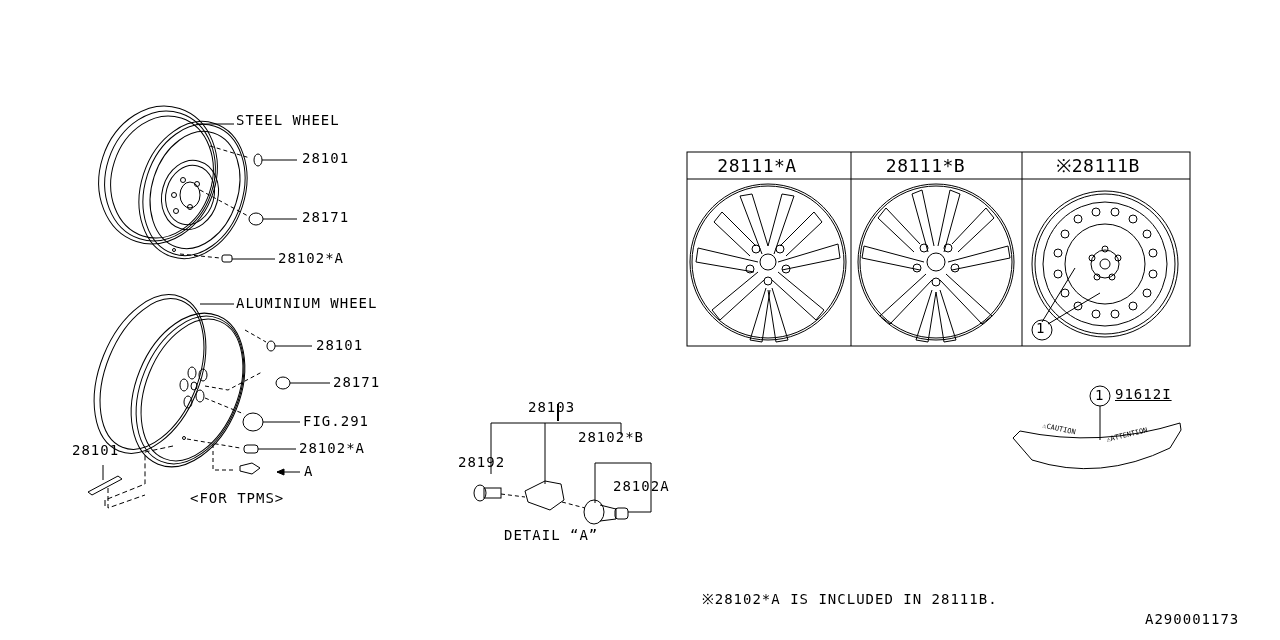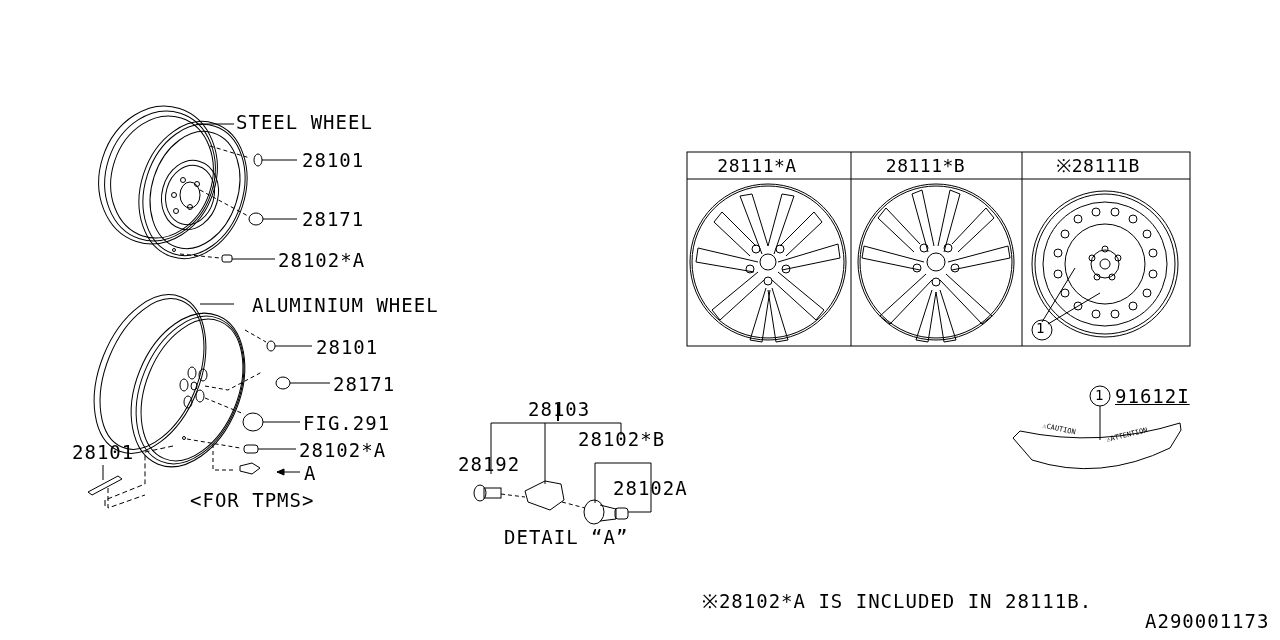--- a/index.html
+++ b/index.html
@@ -1,18 +1,18 @@
 <!DOCTYPE html>
 <html><head>
 <meta charset="utf-8">
 <style>
   html, body { margin:0; padding:0; background:#ffffff; }
   body { width:1280px; height:640px; position:relative; overflow:hidden; font-family:"DejaVu Sans Mono", monospace; color:#000; }
   svg.canvas { position:absolute; left:0; top:0; }
-  .lbl { position:absolute; font-family:"DejaVu Sans Mono", monospace; font-size:19px; letter-spacing:1px; line-height:1; white-space:nowrap; color:#000; }
+  .lbl { position:absolute; font-family:"DejaVu Sans Mono", monospace; font-size:14px; letter-spacing:1px; line-height:1; white-space:nowrap; color:#000; }
   .cell-title { position:absolute; font-family:"DejaVu Sans Mono", monospace; font-size:18px; letter-spacing:0.5px; text-align:center; line-height:1; }
 </style>
 </head>
 <body>
 
 <svg class="canvas" width="1280" height="640" viewBox="0 0 1280 640" fill="none" stroke="#000" stroke-width="1">
 
   <g>
 
     <ellipse cx="158" cy="175" rx="58" ry="70" transform="rotate(18 158 175)"></ellipse>
@@ -195,21 +195,21 @@
     <line x1="1100" y1="406" x2="1100" y2="440"></line>
     <path d="M1020 431 Q1100 448 1180 423 L1181 430 L1170 448 Q1100 482 1032 460 L1013 438 Z"></path>
   </g>
 </svg>
 
 <span class="lbl" style="left:236px;top:113px;">STEEL WHEEL</span>
 <span class="lbl" style="left:302px;top:151px;">28101</span>
 <span class="lbl" style="left:302px;top:210px;">28171</span>
 <span class="lbl" style="left:278px;top:251px;">28102*A</span>
 
-<span class="lbl" style="left:252px;top:296px;">ALUMINIUM WHEEL</span>
+<span class="lbl" style="left:236px;top:296px;">ALUMINIUM WHEEL</span>
 <span class="lbl" style="left:316px;top:338px;">28101</span>
 <span class="lbl" style="left:333px;top:375px;">28171</span>
 <span class="lbl" style="left:303px;top:414px;">FIG.291</span>
 <span class="lbl" style="left:299px;top:441px;">28102*A</span>
 <span class="lbl" style="left:72px;top:443px;">28101</span>
 <span class="lbl" style="left:304px;top:464px;">A</span>
 <span class="lbl" style="left:190px;top:491px;">&lt;FOR TPMS&gt;</span>
 
 <span class="lbl" style="left:528px;top:400px;">28103</span>
 <span class="lbl" style="left:458px;top:455px;">28192</span>

